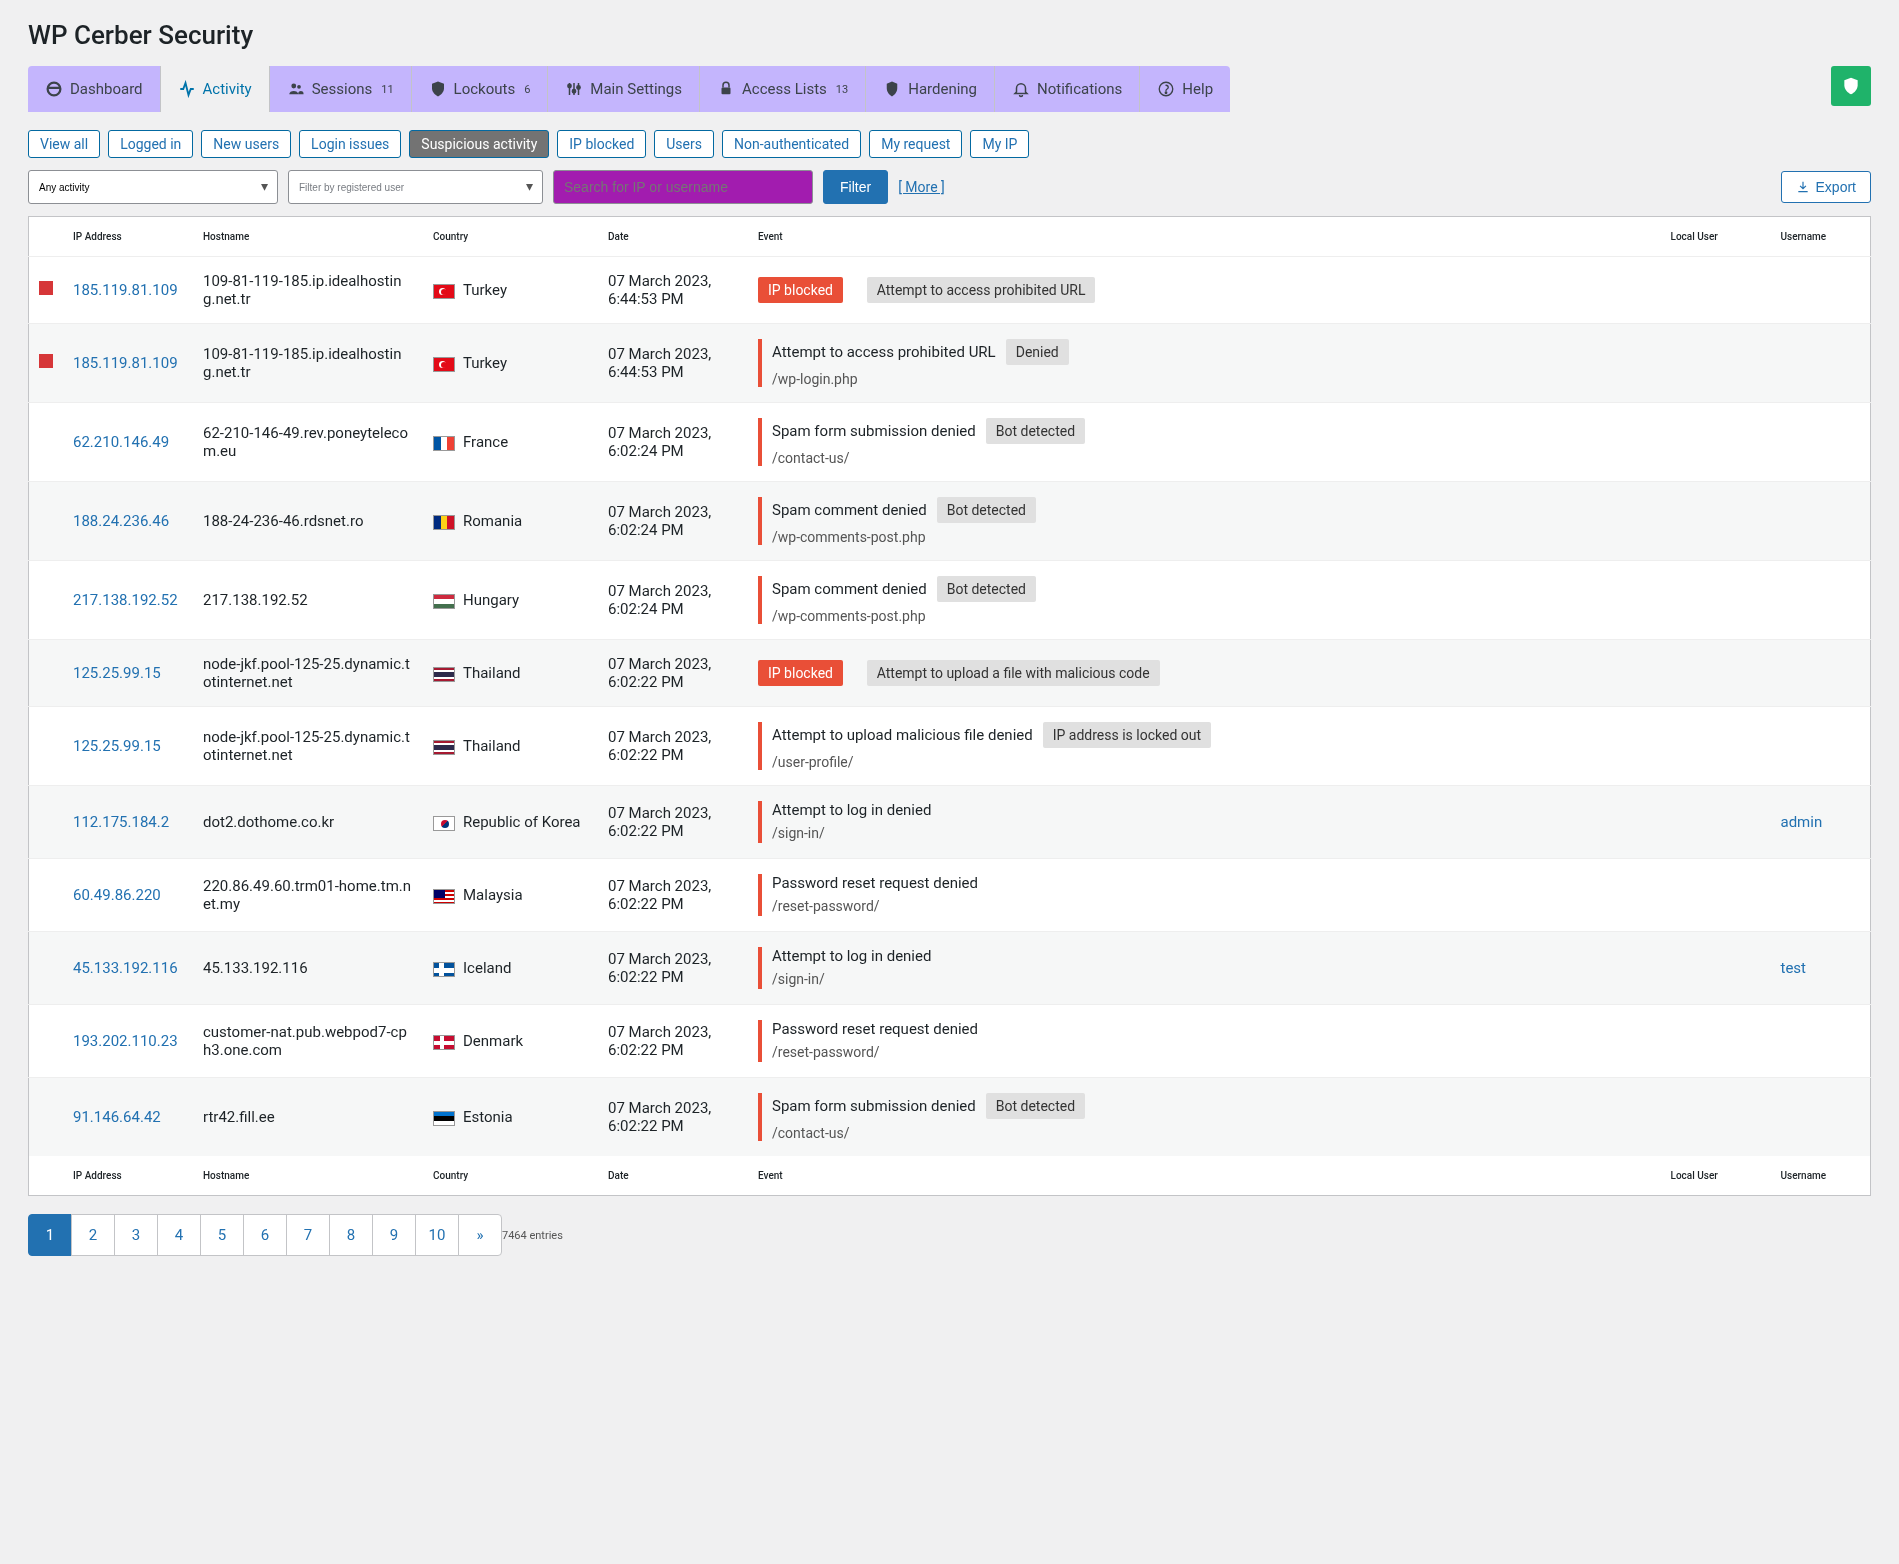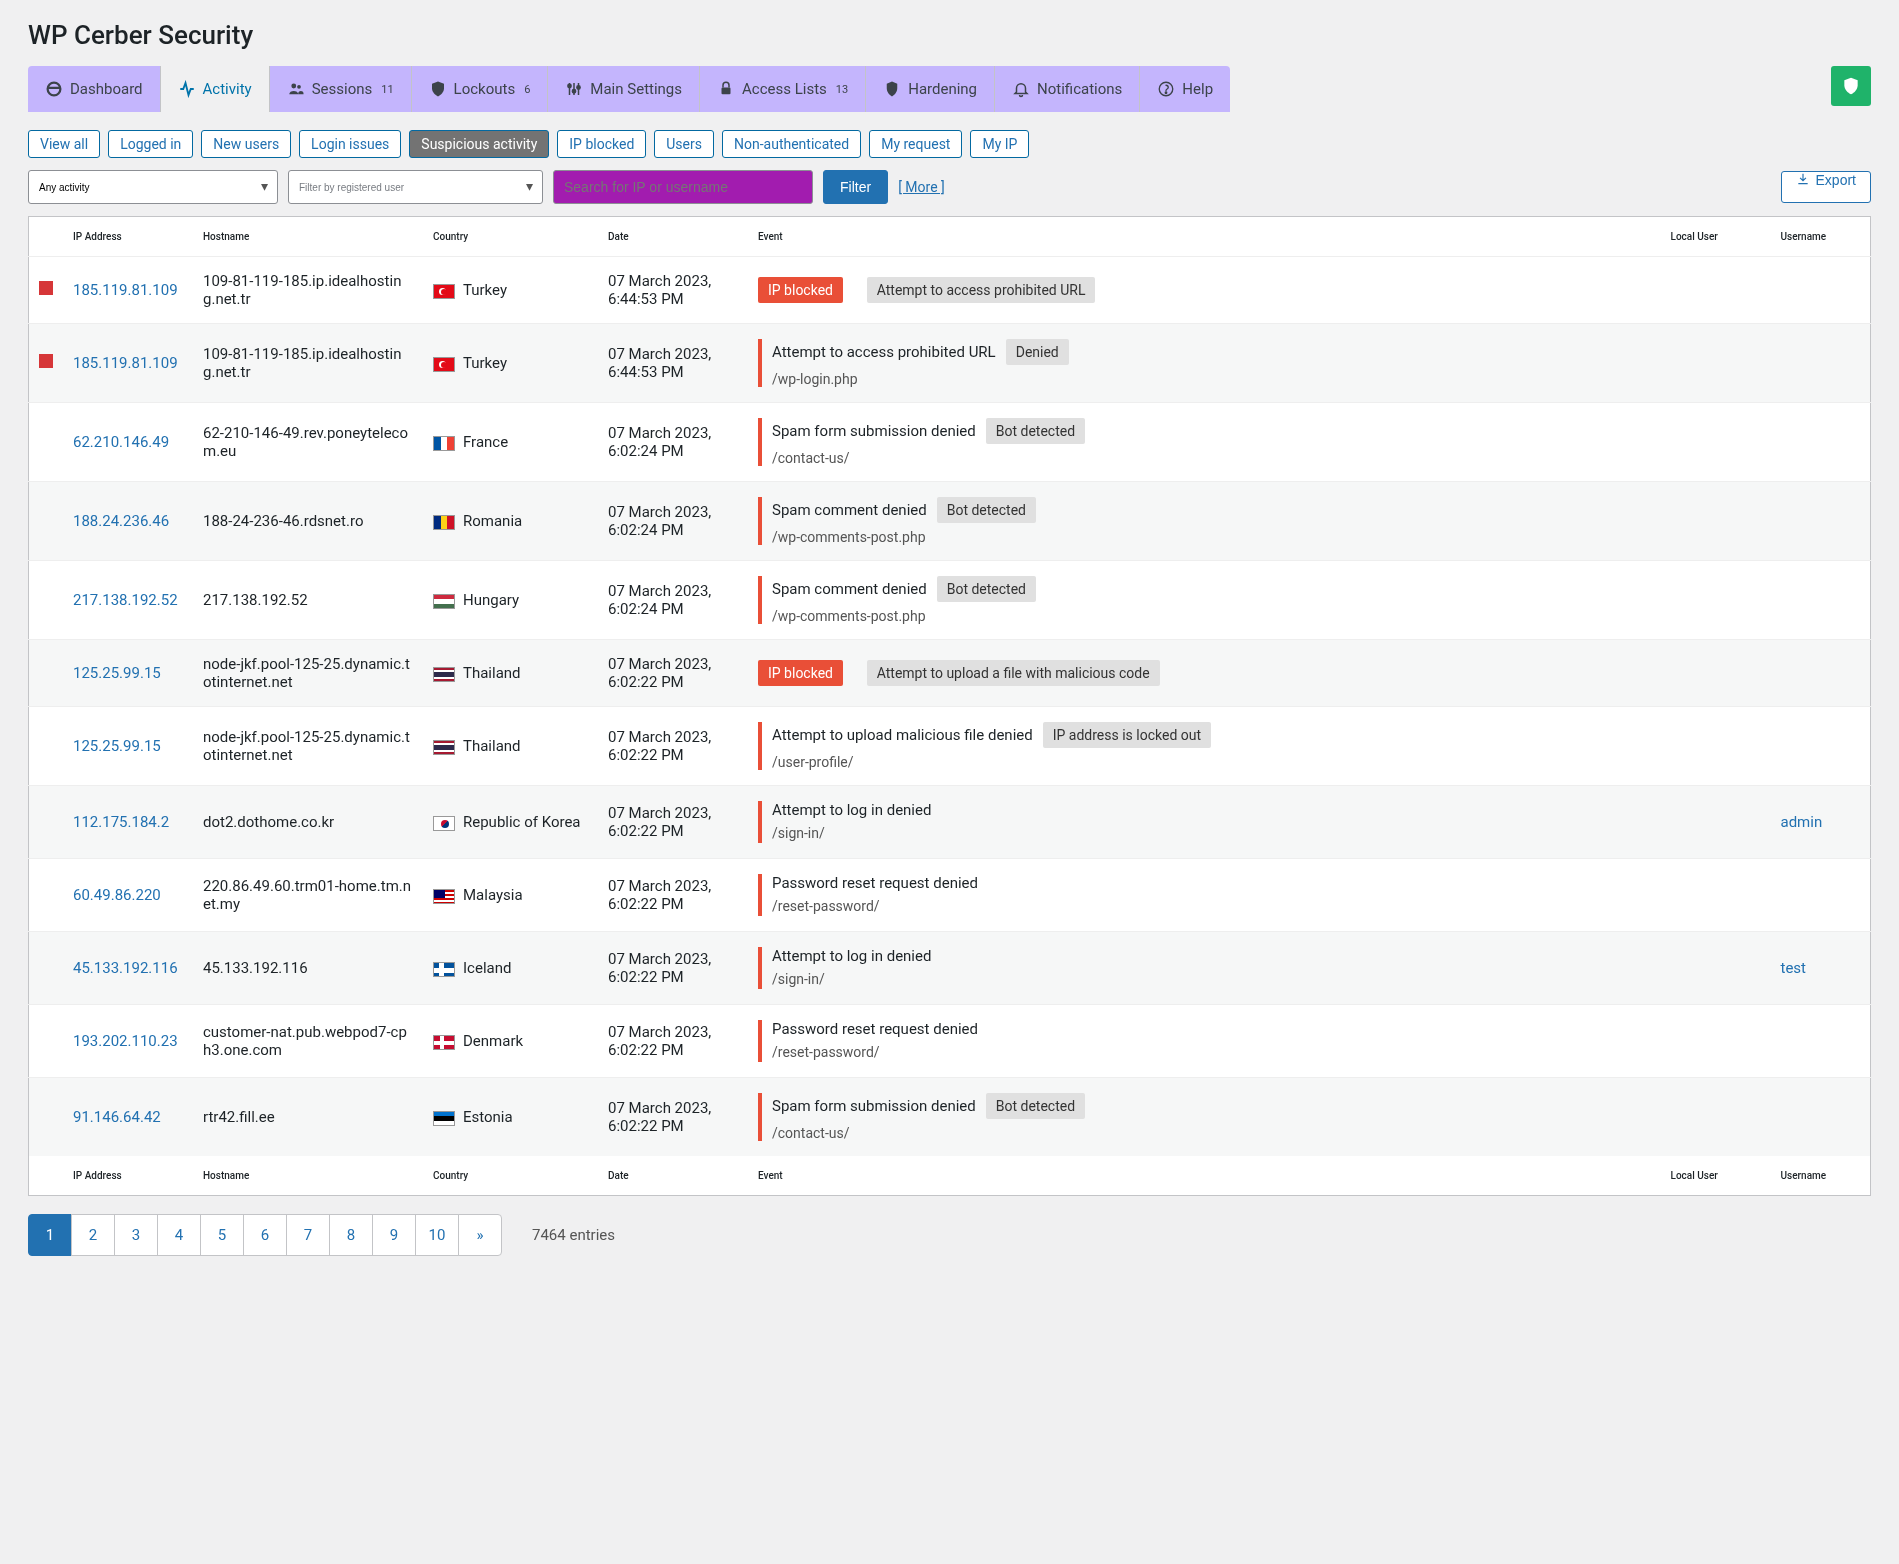--- a/index.html
+++ b/index.html
@@ -20,21 +20,21 @@
 .filter-link { display: inline-block; padding: 5px 11px; border: 1px solid #0369a1; color: #2271b1; background: #fff; border-radius: 3px; font-size: 14px; cursor: pointer; text-decoration: none; }
 .filter-link.active { background: #737373; color: #fff; }
 
 .controls-row { display: flex; align-items: center; gap: 10px; margin-bottom: 12px; }
 .select-ctrl { height: 34px; padding: 0 30px 0 10px; border: 1px solid #8c8f94; border-radius: 3px; background: #fff; font-size: 10px; appearance: none; position: relative; }
 .select-wrap { position: relative; }
 .select-wrap::after { content: "▾"; position: absolute; right: 10px; top: 8px; pointer-events: none; color: #555; }
 .text-ctrl { height: 34px; padding: 0 10px; border: 1px solid #8c8f94; border-radius: 3px; background: #a21caf; font-size: 14px; width: 260px; }
 .btn-primary { height: 34px; padding: 0 16px; background: #2271b1; color: #fff; border: 1px solid #2271b1; border-radius: 3px; font-size: 14px; cursor: pointer; }
 .more-link { color: #2271b1; font-size: 14px; }
-.export-btn { margin-left: auto; height: 32px; padding: 0 14px; border: 1px solid #2271b1; color: #2271b1; background: #fff; border-radius: 3px; font-size: 14px; cursor: pointer; display: inline-flex; gap: 6px; }
+.export-btn { margin-left: auto; height: 32px; padding: 0 14px; border: 1px solid #2271b1; color: #2271b1; background: #fff; border-radius: 3px; font-size: 14px; cursor: pointer; display: inline-flex; align-items: center; gap: 6px; }
 
 .log-table { width: 100%; border-collapse: collapse; background: #fff; border: 1px solid #c3c4c7; }
 .log-table thead th, .log-table tfoot th { text-align: left; padding: 14px 10px; font-weight: 500; font-size: 10px; color: #1d2327; }
 .col-mark { width: 34px; }
 .col-ip { width: 130px; }
 .col-host { width: 230px; }
 .col-country { width: 175px; }
 .col-date { width: 150px; }
 .col-event { }
 .col-local { width: 110px; text-align: right; }
@@ -52,21 +52,21 @@
 .event-text { display: flex; flex-direction: column; gap: 6px; }
 .event-text .line1 { display: flex; gap: 10px; align-items: center; flex-wrap: wrap; }
 .event-path { color: #555; font-size: 14px; }
 .user-link { color: #2271b1; cursor: pointer; }
 
 .pagination { margin: 18px 0; display: flex; align-items: center; gap: 0; }
 .page-btn { min-width: 44px; height: 42px; border: 1px solid #c3c4c7; background: #fff; color: #2271b1; display: flex; align-items: center; justify-content: center; font-size: 15px; cursor: pointer; margin-left: -1px; }
 .page-btn:first-child { border-radius: 4px 0 0 4px; margin-left: 0; }
 .page-btn:last-of-type { border-radius: 0 4px 4px 0; }
 .page-btn.active { background: #2271b1; color: #fff; border-color: #2271b1; }
-.entries { margin-left: 30px; color: #555; font-size: 15px; }
+.entries { color: #555; font-size: 11px; }
 
 
 .flag-tr { background: #e30a17; }
 .flag-tr::after { content: ""; position: absolute; left: 5px; top: 3px; width: 7px; height: 7px; background: #fff; border-radius: 50%; }
 .flag-tr::before { content: ""; position: absolute; left: 7px; top: 4px; width: 6px; height: 6px; background: #e30a17; border-radius: 50%; z-index:1;}
 .flag-fr { background: linear-gradient(to right, #0055a4 33%, #fff 33%, #fff 66%, #ef4135 66%); }
 .flag-ro { background: linear-gradient(to right, #002b7f 33%, #fcd116 33%, #fcd116 66%, #ce1126 66%); }
 .flag-hu { background: linear-gradient(to bottom, #cd2a3e 33%, #fff 33%, #fff 66%, #436f4d 66%); }
 .flag-th { background: linear-gradient(to bottom, #a51931 16%, #fff 16%, #fff 33%, #2d2a4a 33%, #2d2a4a 66%, #fff 66%, #fff 83%, #a51931 83%); }
 .flag-kr { background: #fff; }

